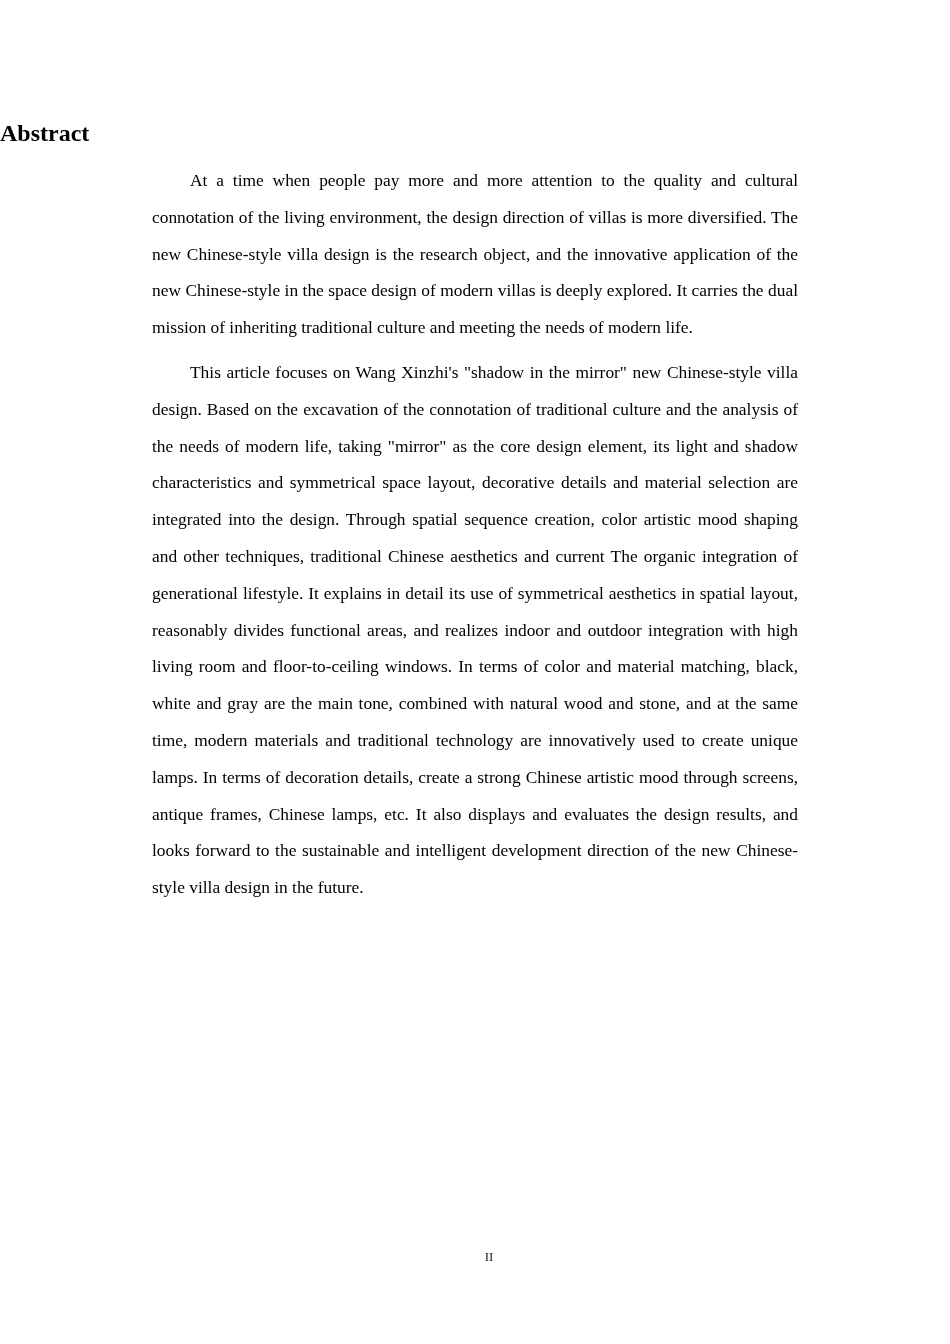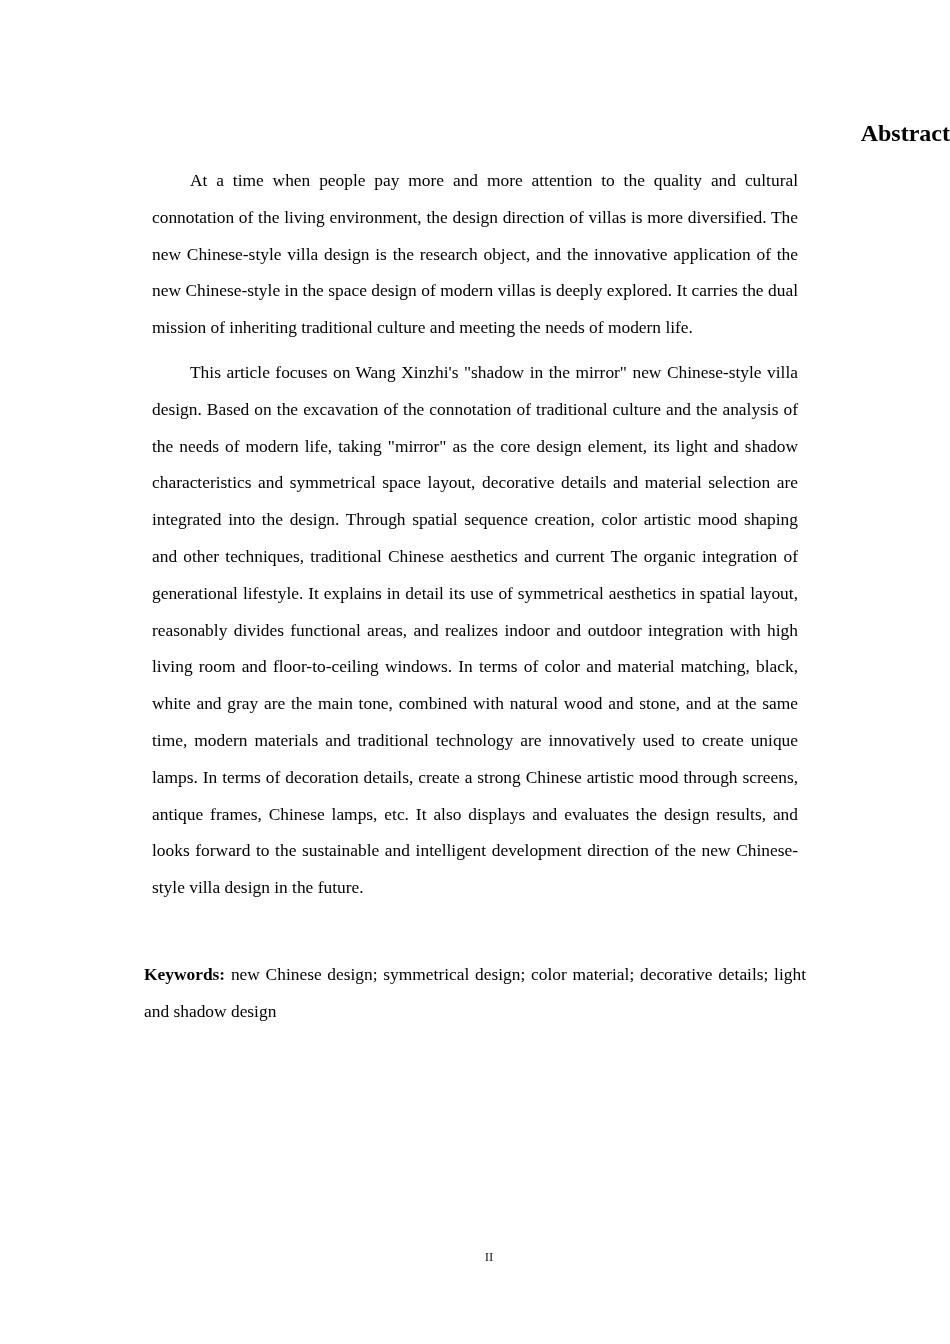--- a/index.html
+++ b/index.html
@@ -19,21 +19,21 @@
       position: absolute;
       left: 0; top: 0;
       width: 950px;
       height: 1344px;
     }
     .title {
       position: absolute;
       top: 117px;
       left: 0;
       width: 950px;
-      text-align: right;
+      text-align: left;
       font-weight: bold;
       font-size: 24px;
       line-height: 32px;
     }
     .body-text {
       position: absolute;
       left: 144px;
       width: 662px;
       top: 154px;
       font-size: 17.4px;
@@ -70,16 +70,15 @@
 <body>
 
 <div class="page">
   <div class="title">Abstract</div>
 
   <div class="body-text">
     <p class="para">At a time when people pay more and more attention to the quality and cultural connotation of the living environment, the design direction of villas is more diversified. The new Chinese-style villa design is the research object, and the innovative application of the new Chinese-style in the space design of modern villas is deeply explored. It carries the dual mission of inheriting traditional culture and meeting the needs of modern life.</p>
     <p class="para">This article focuses on Wang Xinzhi's "shadow in the mirror" new Chinese-style villa design. Based on the excavation of the connotation of traditional culture and the analysis of the needs of modern life, taking "mirror" as the core design element, its light and shadow characteristics and symmetrical space layout, decorative details and material selection are integrated into the design. Through spatial sequence creation, color artistic mood shaping and other techniques, traditional Chinese aesthetics and current The organic integration of generational lifestyle. It explains in detail its use of symmetrical aesthetics in spatial layout, reasonably divides functional areas, and realizes indoor and outdoor integration with high living room and floor-to-ceiling windows. In terms of color and material matching, black, white and gray are the main tone, combined with natural wood and stone, and at the same time, modern materials and traditional technology are innovatively used to create unique lamps. In terms of decoration details, create a strong Chinese artistic mood through screens, antique frames, Chinese lamps, etc. It also displays and evaluates the design results, and looks forward to the sustainable and intelligent development direction of the new Chinese-style villa design in the future.</p>
   </div>
 
-  <p class="keywords"><span class="kw-label">Keywords:</span><span> new Chinese design; symmetrical design; color material; decorative details; light and shadow design</span></p>
 
   <div class="page-number">II</div>
 </div>
 
 </body></html>

